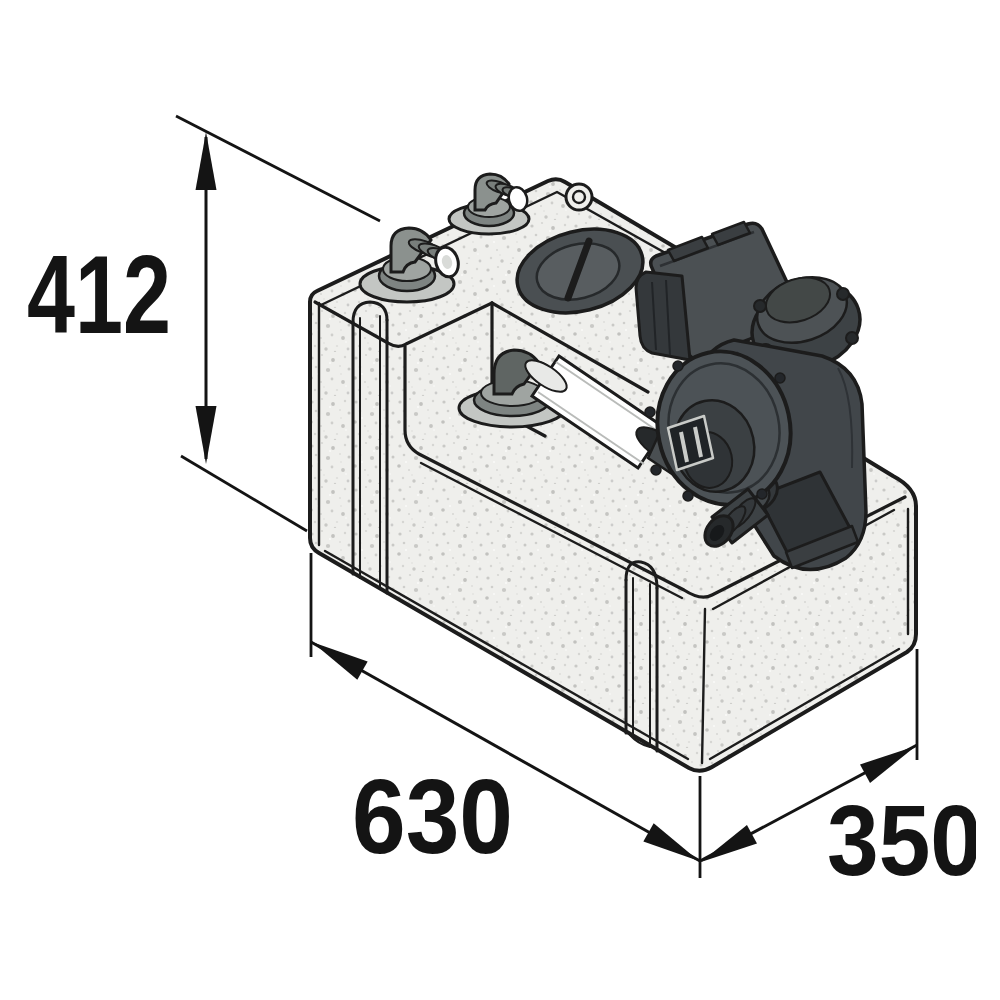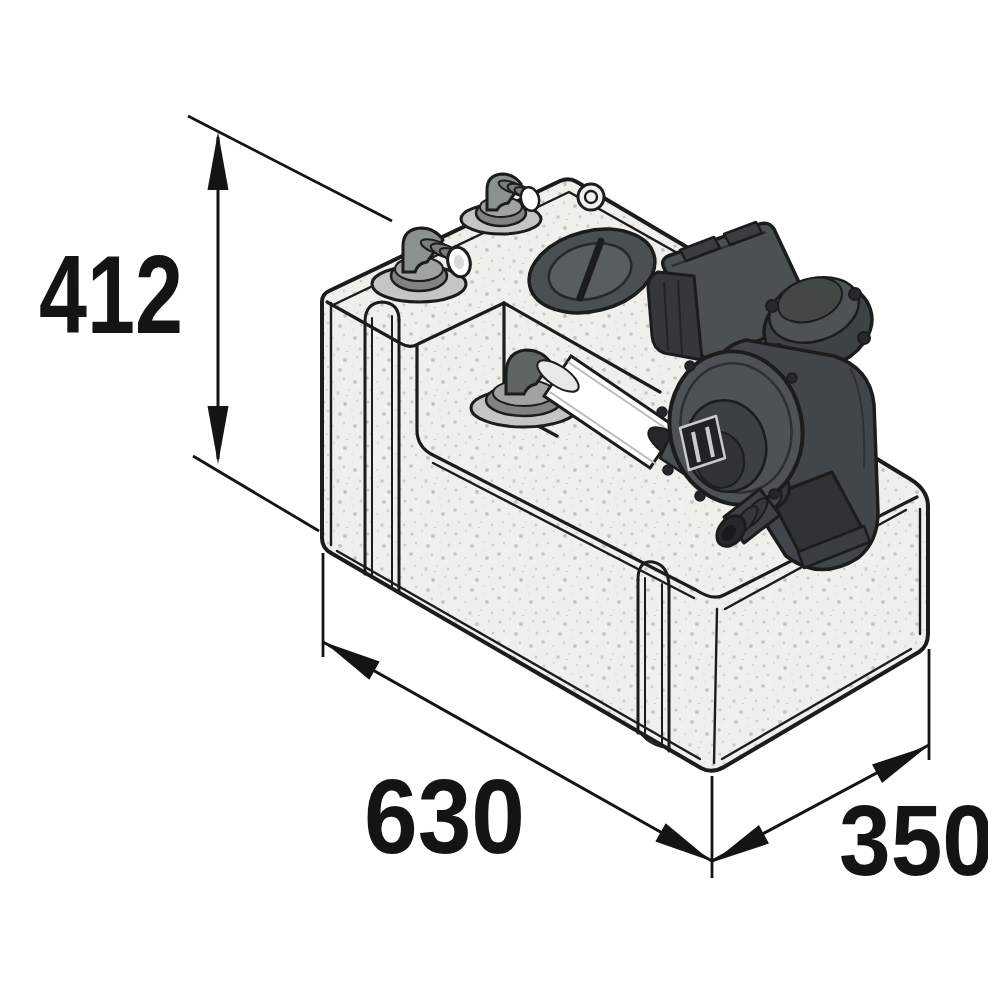--- a/index.html
+++ b/index.html
@@ -3,21 +3,20 @@
 <meta charset="utf-8">
 <style>
   html, body { margin: 0; padding: 0; background: #ffffff; }
   .stage {
     position: relative;
     width: 976px;
     height: 1000px;
     background: #ffffff;
     overflow: hidden;
     font-family: "Liberation Sans", sans-serif;
-    margin-left: 12px;
   }
   .stage svg { position: absolute; inset: 0; }
   text.dim-label {
     font-family: "Liberation Sans", sans-serif;
     font-weight: bold;
     fill: #141414;
   }
 </style>
 </head>
 <body>

